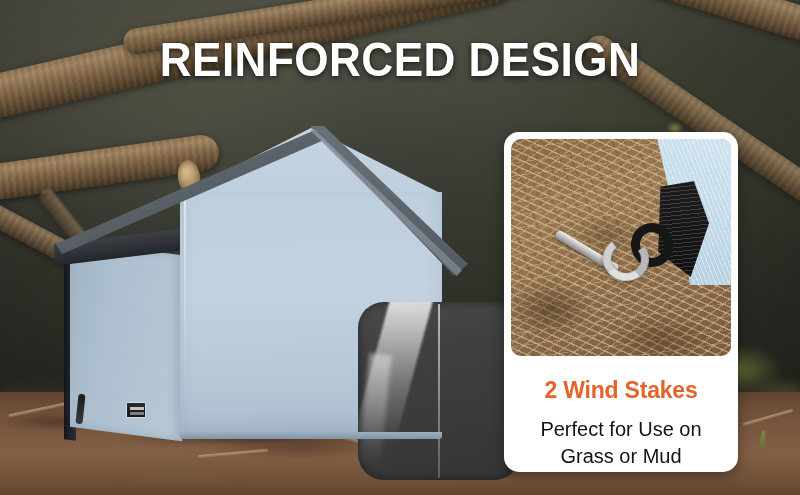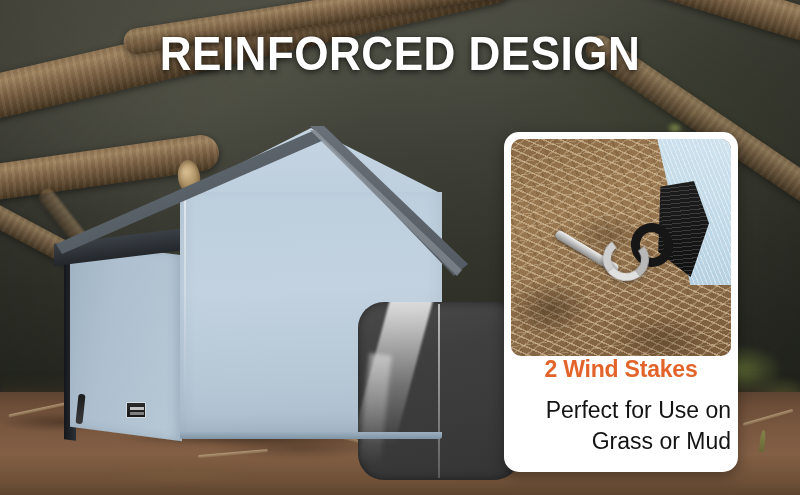--- a/index.html
+++ b/index.html
@@ -199,21 +199,21 @@
     background:radial-gradient(ellipse 190px 11px at 190px 10px, rgba(30,20,12,.55), rgba(0,0,0,0) 72%);
     filter:blur(2px);
   }
   .house-bottom-trim {
     position:absolute; left:128px; top:300px; width:262px; height:7px;
     background:linear-gradient(180deg, #9db0c0, #7f94a6);
     border-radius:0 0 3px 3px;
   }
 
   
-  #headline-block { position:absolute; left:0; right:0; top:28px; text-align:center; }
+  #headline-block { position:absolute; left:0; right:0; top:34px; text-align:center; }
   #title {
     font-family:"Liberation Sans Narrow","Liberation Sans", sans-serif;
     font-size:49px; font-weight:bold; color:#ffffff;
     letter-spacing:.5px; line-height:1.05;
     transform:scaleX(.9); transform-origin:center;
     text-shadow:0 2px 7px rgba(0,0,0,.65), 0 0 2px rgba(0,0,0,.4);
   }
   #subtitle {
     margin-top:14px;
     font-size:19px; font-weight:400; color:#f4f4f2;
@@ -281,27 +281,27 @@
   .stake-hook {
     position:absolute; left:92px; top:98px; width:46px; height:44px;
     border:8px solid transparent;
     border-bottom-color:#e0e0e0; border-left-color:#cfcfcf; border-right-color:#b8b8b8;
     border-radius:50%;
     transform:rotate(8deg);
     filter:drop-shadow(0 1px 2px rgba(0,0,0,.5));
   }
 
   #callout-title {
-    text-align:center;
+    margin-top:21px; text-align:center;
     font-size:23px; font-weight:bold; color:#e3642a;
     letter-spacing:-.2px;
   }
   #callout-sub {
-    margin-top:12px; text-align:right;
-    font-size:23px; font-weight:400; color:#131313;
+    margin-top:12px; text-align:center;
+    font-size:20px; font-weight:400; color:#131313;
     line-height:1.34;
   }
 </style>
 </head>
 <body>
 
 <div id="stage">
 
   <div class="bg-base"></div>
   <div class="bg-foliage"></div>

